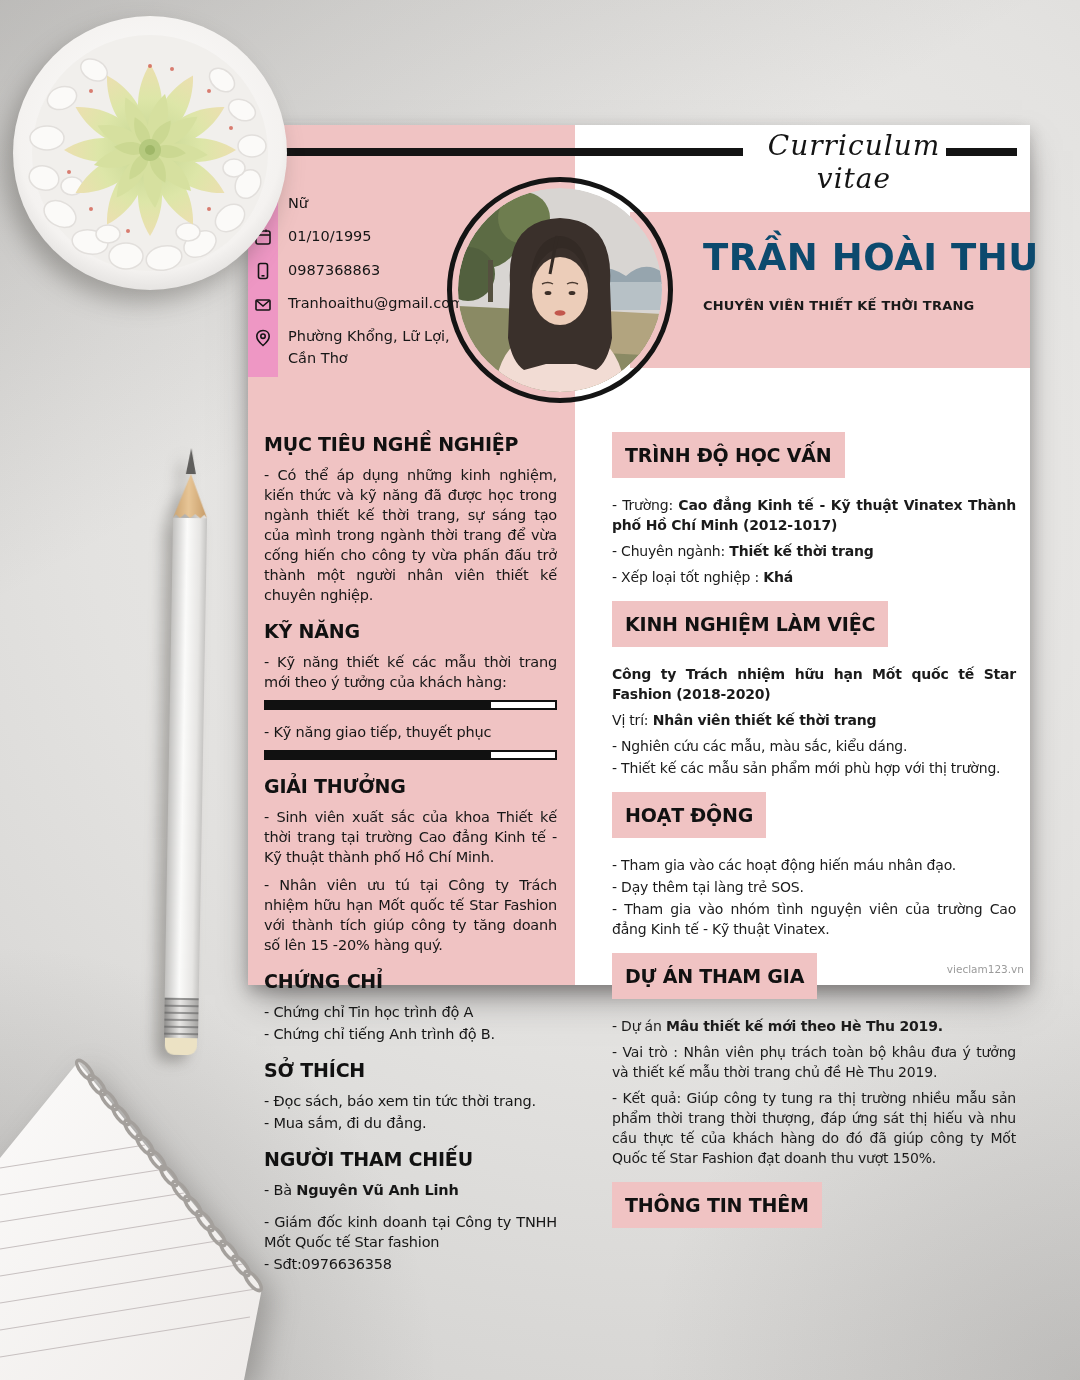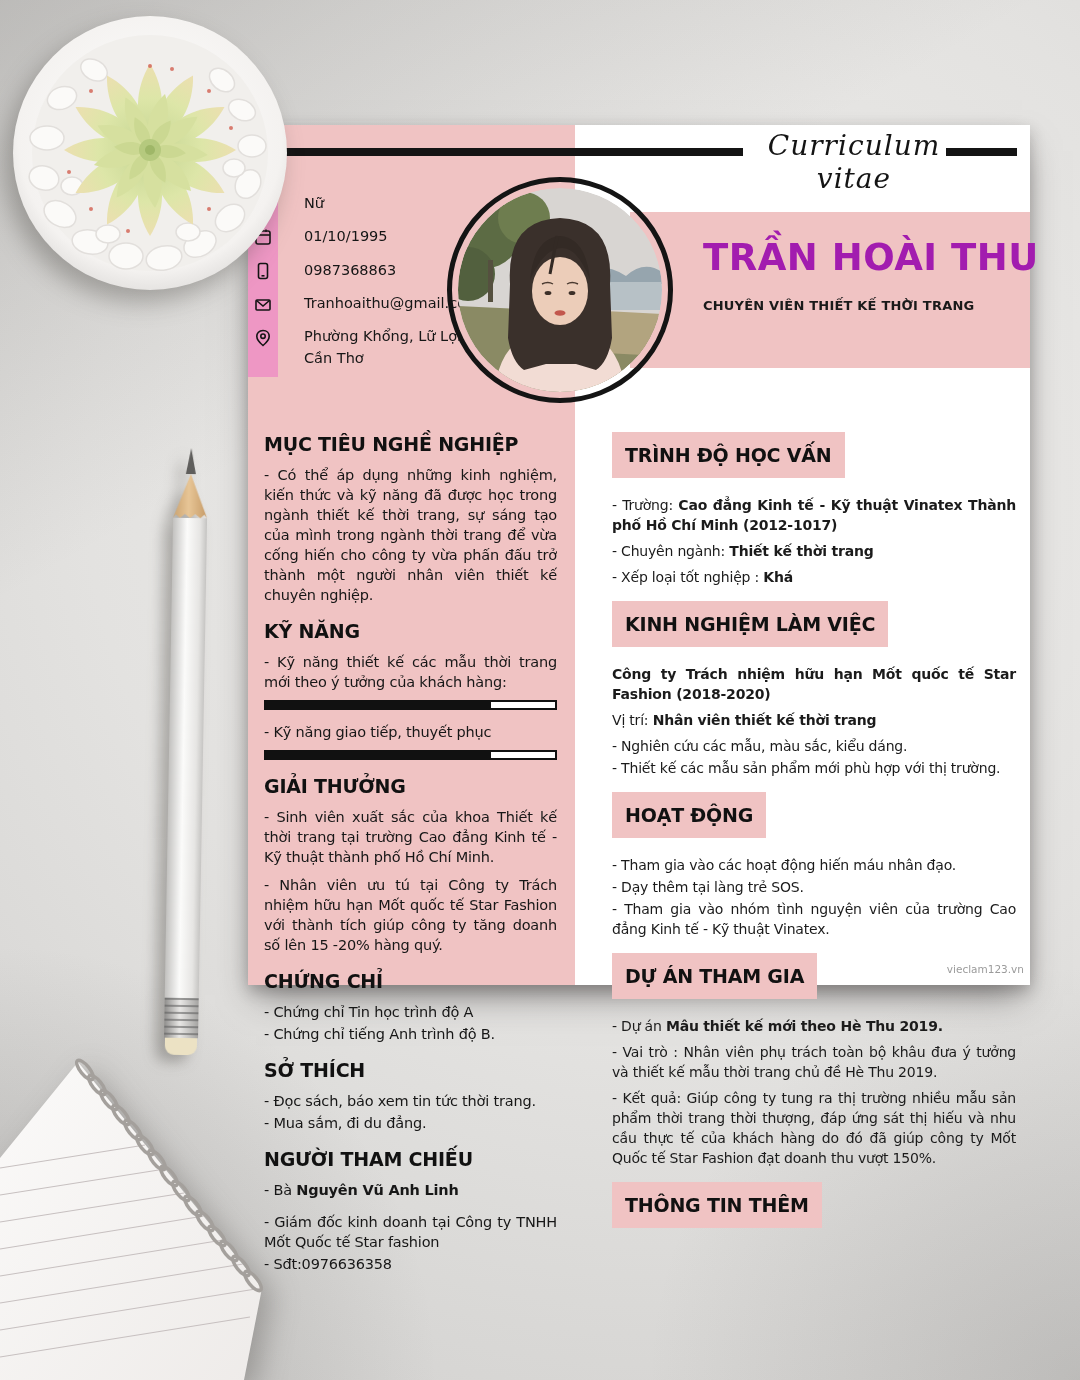--- a/index.html
+++ b/index.html
@@ -22,30 +22,30 @@
   .rule{position:absolute;top:23px;height:8px;background:#141414;}
   .rule-left{left:22px;width:473px;}
   .rule-right{left:698px;width:71px;}
   .script-title{
     position:absolute;left:500px;top:4px;width:212px;text-align:center;
     font-family:"DejaVu Serif","Liberation Serif",serif;font-style:italic;
     font-size:28px;color:#141414;letter-spacing:1px;
   }
   
   .banner{position:absolute;left:382px;top:87px;width:400px;height:156px;background:#f0c3c3;}
-  .name{position:absolute;left:73px;top:24px;font-size:37px;font-weight:bold;color:#a21caf;letter-spacing:.5px;white-space:nowrap;}
+  .name{position:absolute;left:73px;top:24px;font-size:37px;font-weight:bold;color:#0c4a6e;letter-spacing:.5px;white-space:nowrap;}
   .subtitle{position:absolute;left:73px;top:86px;font-size:13px;font-weight:bold;color:#1a1a1a;letter-spacing:.2px;white-space:nowrap;}
   
   .photo-ring{position:absolute;left:199px;top:52px;width:226px;height:226px;border:5px solid #141414;border-radius:50%;box-sizing:border-box;z-index:6;}
   .photo{position:absolute;left:210px;top:63px;width:204px;height:204px;border-radius:50%;overflow:hidden;z-index:5;}
   
   .strip{position:absolute;left:0;top:70px;width:30px;height:182px;background:#ee97c4;z-index:3;}
   .strip svg{position:absolute;left:5px;width:20px;height:20px;}
   .info{position:absolute;left:40px;top:0;z-index:3;}
-  .info-row{position:absolute;left:16px;font-size:14.5px;color:#161616;white-space:nowrap;}
+  .info-row{position:absolute;left:0;font-size:14.5px;color:#161616;white-space:nowrap;}
   
   .col-left{position:absolute;left:16px;top:0;width:293px;padding-top:308px;color:#171717;}
   .col-left h3{font-size:19px;font-weight:bold;letter-spacing:-.2px;margin:0 0 10px 0;color:#111;}
   .col-left .sec{margin-bottom:15px;}
   .col-left p{font-size:14.5px;line-height:20px;letter-spacing:-.2px;margin:0 0 8px 0;}
   .just{text-align:justify;}
   .bar{width:100%;height:10px;border:2px solid #111;background:#fff;box-sizing:border-box;margin:2px 0 12px 0;}
   .bar-fill{height:100%;background:#111;}
   
   .col-right{position:absolute;left:364px;top:0;width:404px;padding-top:307px;color:#1b1b1b;}

